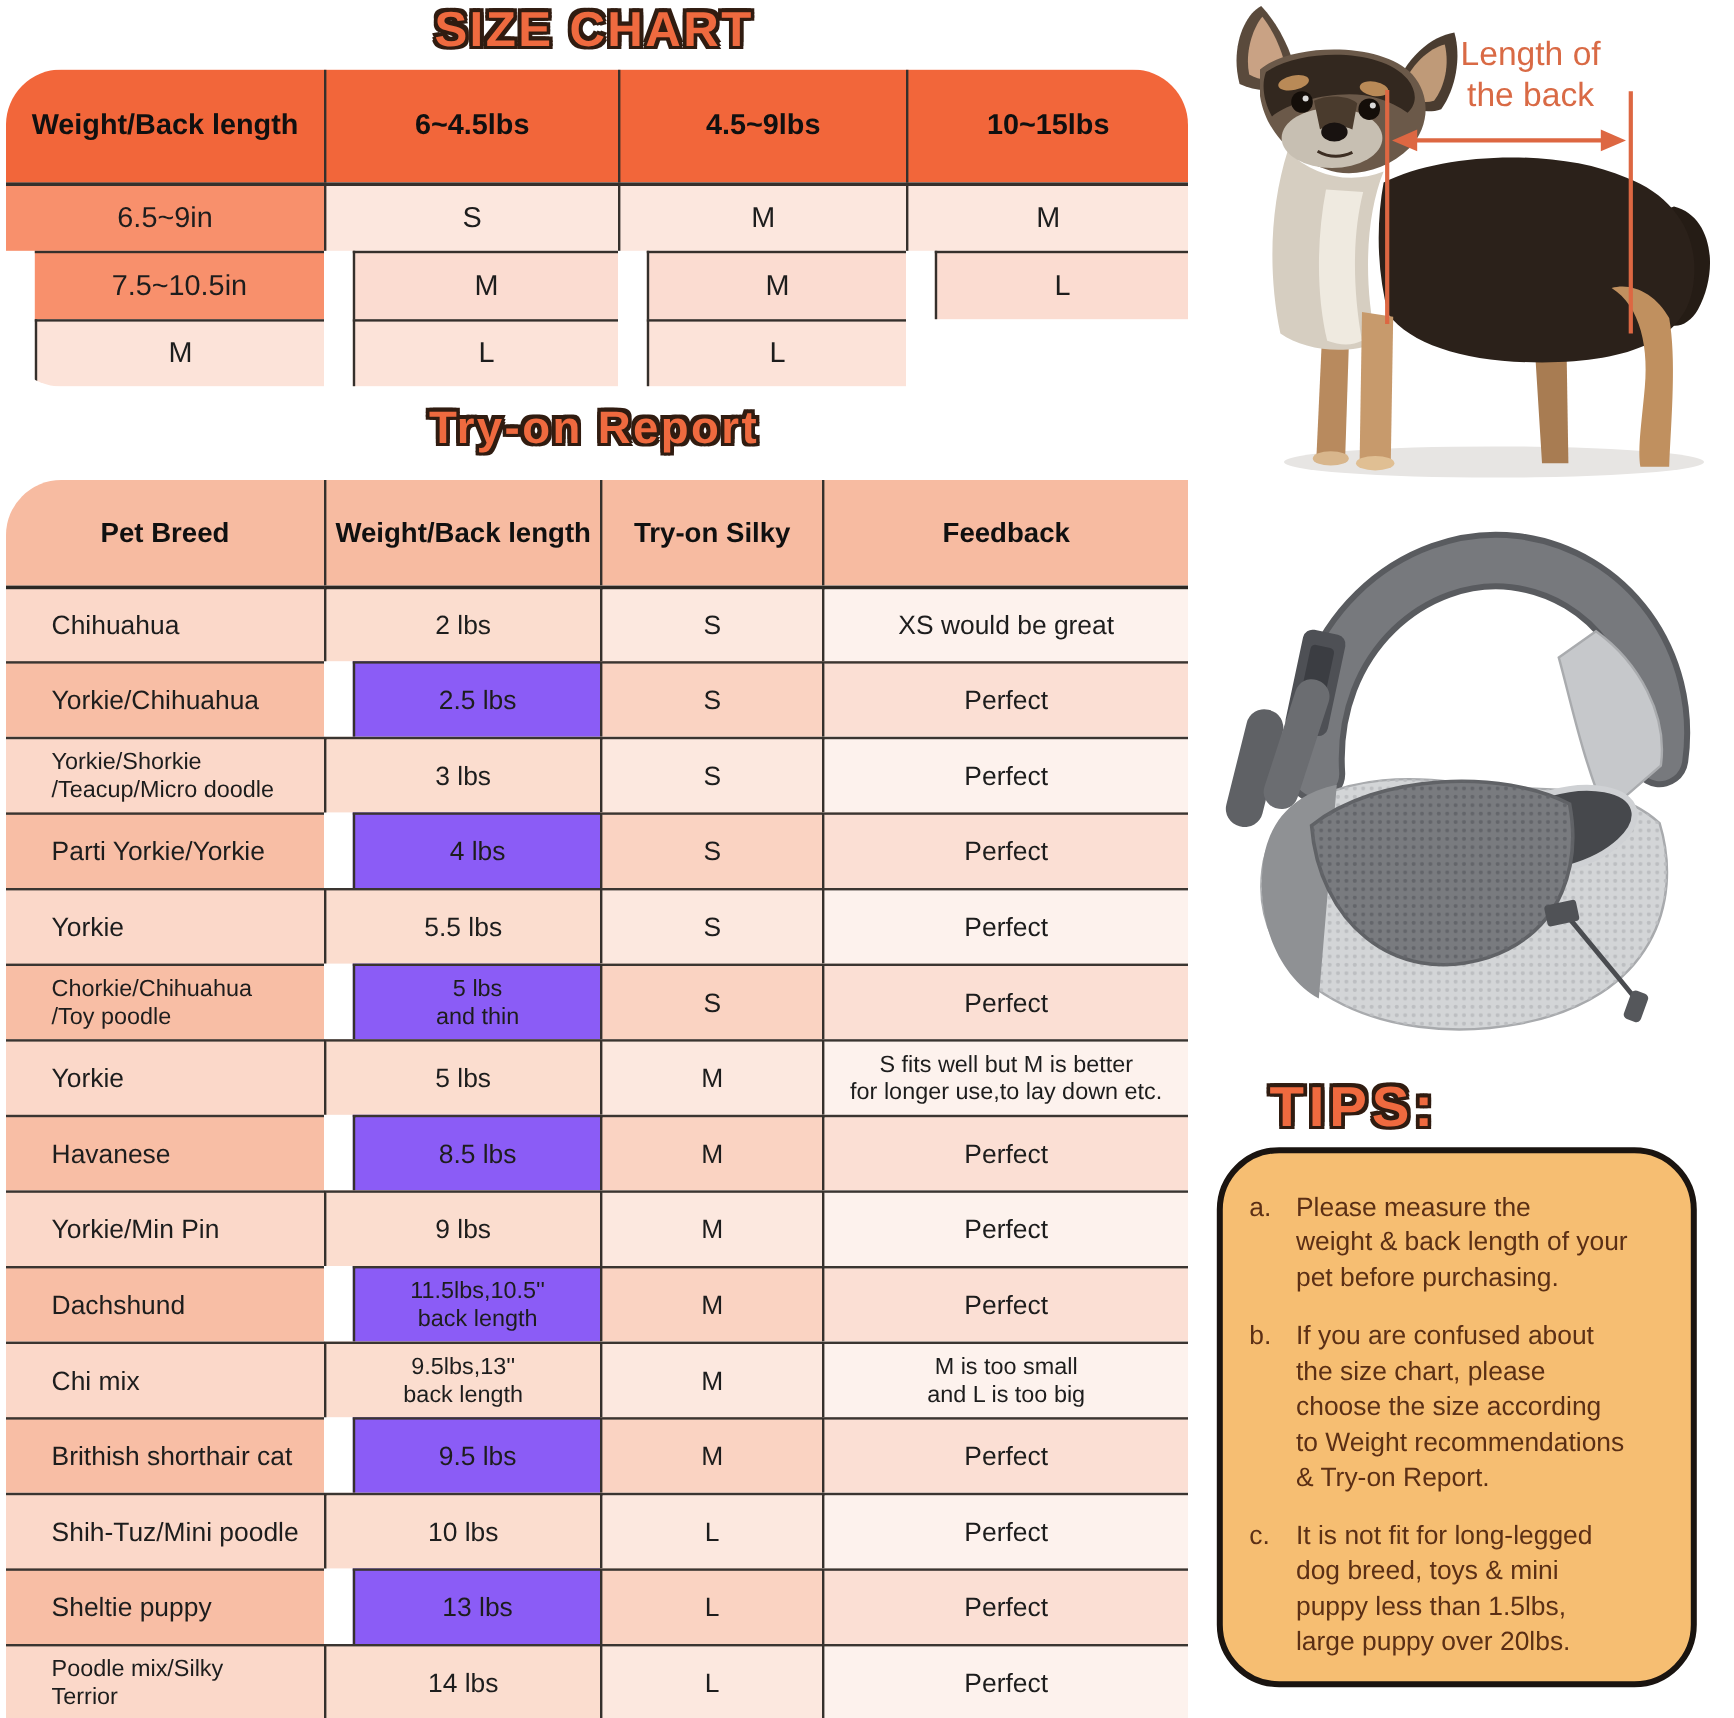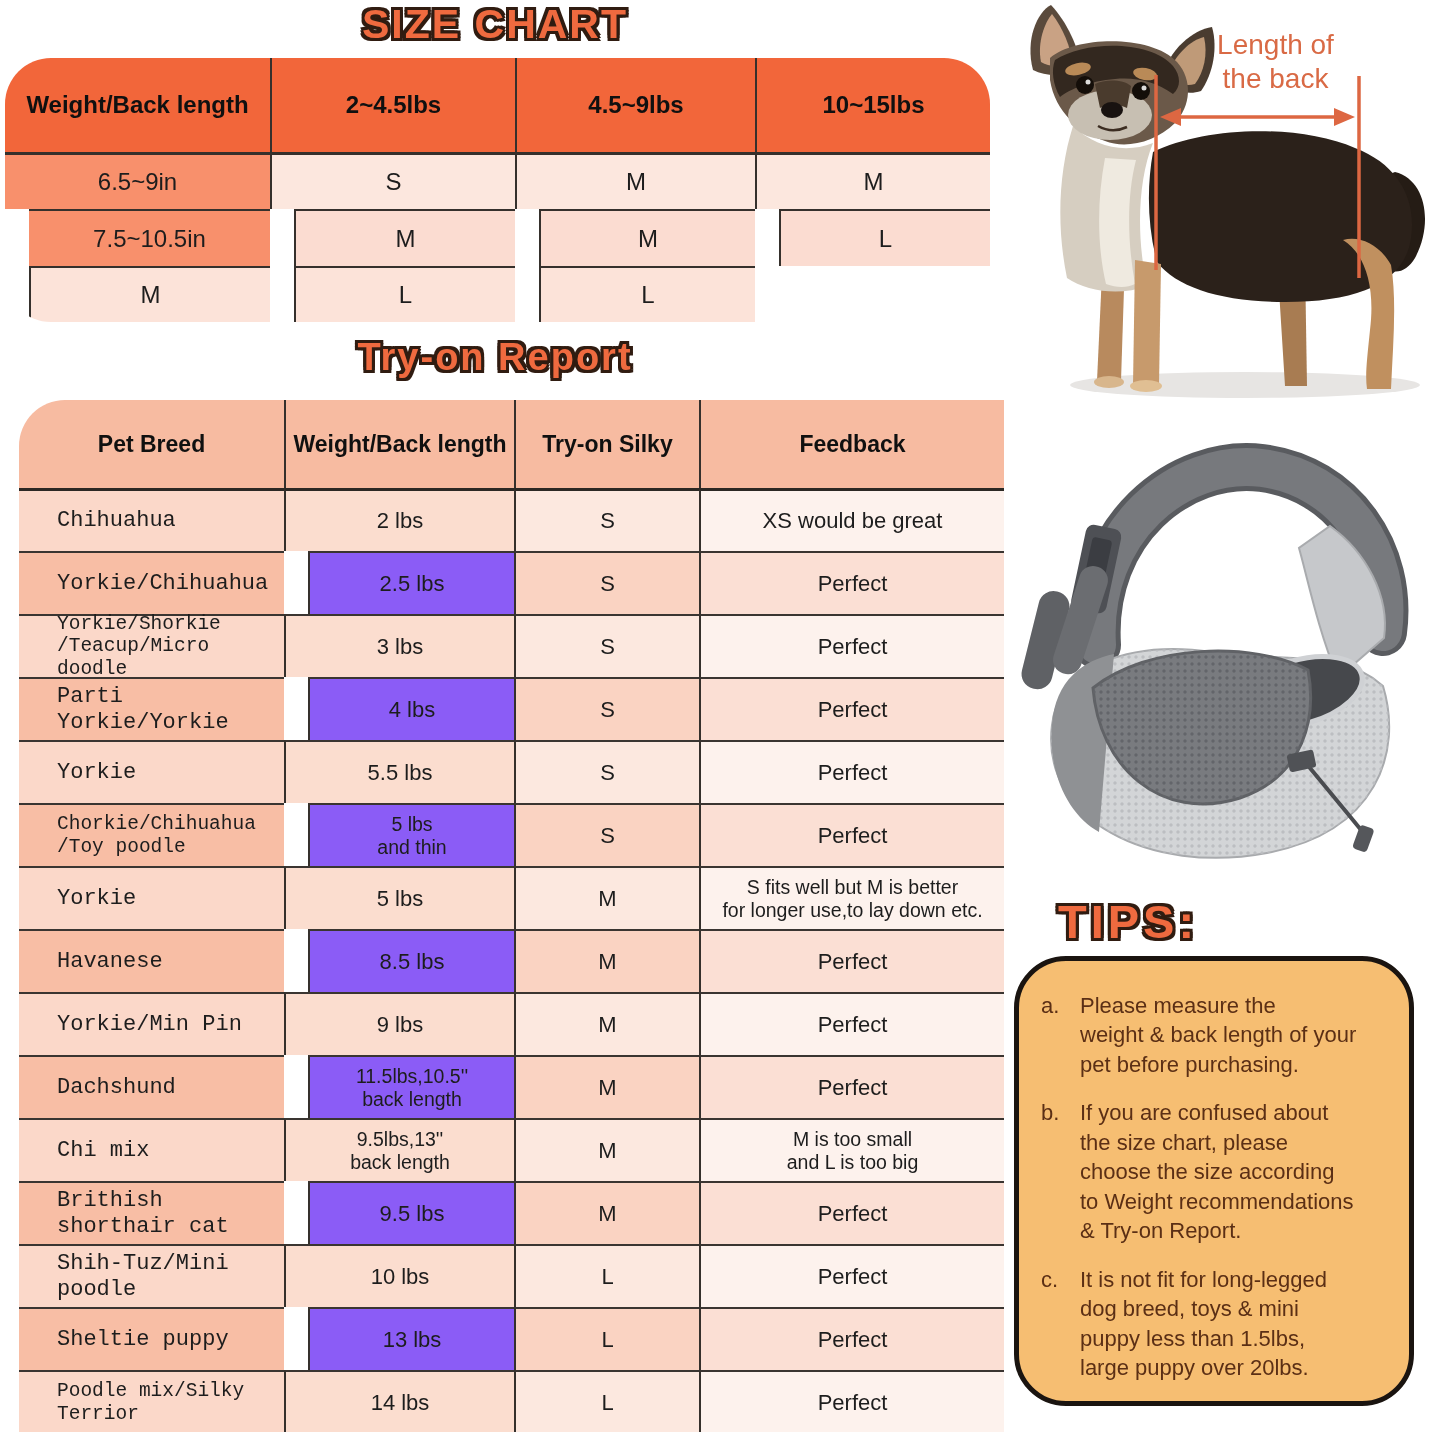--- a/index.html
+++ b/index.html
@@ -27,30 +27,30 @@
   .sc-grid .cell{display:flex;align-items:center;justify-content:center;
     font-size:24px;box-sizing:border-box;}
   .sc-h{background:#F2663A;font-weight:bold;color:#101010;}
   .sc-label{background:#F8906C;}
   .sc-d0{background:#FCE7DE;} .sc-d1{background:#FBDCD1;} .sc-d2{background:#FCE3D9;}
   .sc-grid .bt{border-top:3px solid #35302c;}
   .sc-grid .bt2{border-top:2px solid #35302c;margin-left:24px;}
   .sc-grid .bl{border-left:2px solid #35302c;}
 
   
-  .tr-grid{position:absolute;left:19px;top:400px;width:1061px;height:1032px;display:grid;
+  .tr-grid{position:absolute;left:5px;top:400px;width:1061px;height:1032px;display:grid;
     grid-template-columns:265px 230px 185px 305px;
     grid-template-rows:88px repeat(15,63px);
     border-radius:46px 46px 0 0;overflow:hidden;}
   .tr-row{display:contents;}
   .tr-grid .cell{display:flex;align-items:center;justify-content:center;text-align:center;
     font-size:22px;line-height:1.15;box-sizing:border-box;white-space:pre-line;}
   .tr-grid .hcell{font-weight:bold;font-size:23px;background:#F7BBA1;color:#101010;
     display:flex;align-items:center;justify-content:center;box-sizing:border-box;}
-  .tr-grid .left{justify-content:flex-start;text-align:left;padding-left:38px;font-family:Liberation Mono, monospace;}
+  .tr-grid .left{justify-content:flex-start;text-align:left;padding-left:38px;}
   .tr-grid .small{font-size:19.5px;}
   .tr-grid .c1.bl,.tr-grid .c2.bl,.tr-grid .c3.bl{border-left:2px solid #35302c;}
   .tr-grid .cell{border-top:2px solid #3a3531;}
   .tr-grid .cell.first{border-top:3px solid #2c2824;}
   
   .light.c0{background:#FBD8C9;} .dark.c0{background:#F8BEA5;}
   .light.c1{background:#FBDDCF;} .dark.c1{background:#8b5cf6;margin-left:24px;}
   .light.c2{background:#FCE8DF;} .dark.c2{background:#FAD3C2;}
   .light.c3{background:#FDF2ED;} .dark.c3{background:#FBDFD4;}
 
@@ -75,21 +75,21 @@
 <body>
 
 <div id="page">
 
   <div id="size-title" class="bubble">SIZE CHART</div>
   <div id="tryon-title" class="bubble">Try-on Report</div>
   <div id="tips-title" class="bubble">TIPS:</div>
 
   <div class="sc-grid">
     <div class="cell sc-h">Weight/Back length</div>
-    <div class="cell sc-h bl">2~4.5lbs</div>
+    <div class="cell sc-h bl">6~4.5lbs</div>
     <div class="cell sc-h bl">4.5~9lbs</div>
     <div class="cell sc-h bl">10~15lbs</div>
 
     <div class="cell sc-label bt">6.5~9in</div>
     <div class="cell sc-d0 bt bl">S</div>
     <div class="cell sc-d0 bt bl">M</div>
     <div class="cell sc-d0 bt bl">M</div>
 
     <div class="cell sc-label bt2">7.5~10.5in</div>
     <div class="cell sc-d1 bt2 bl">M</div>

